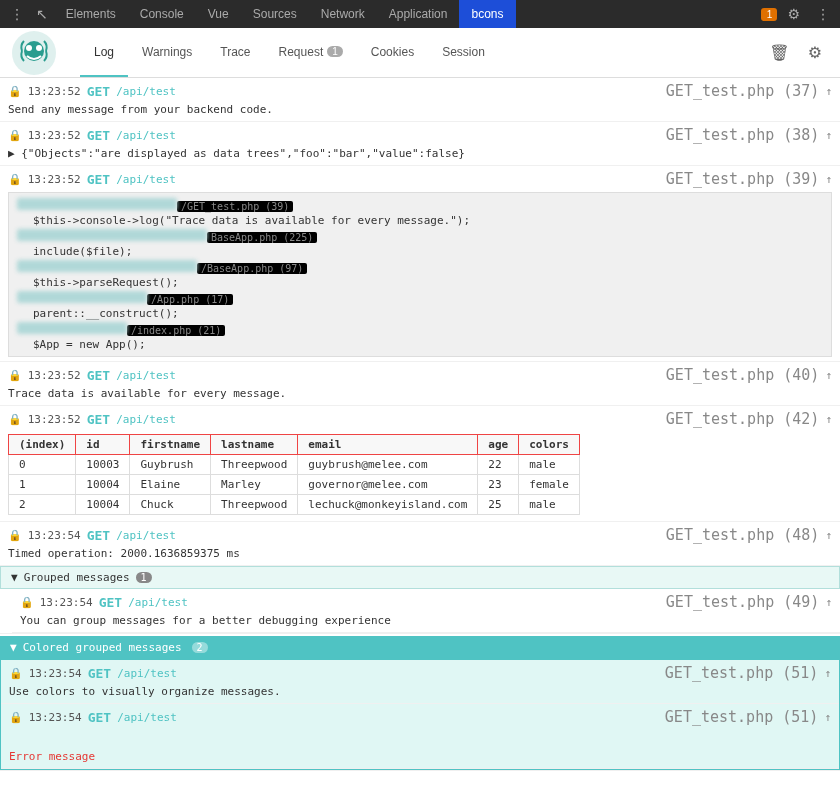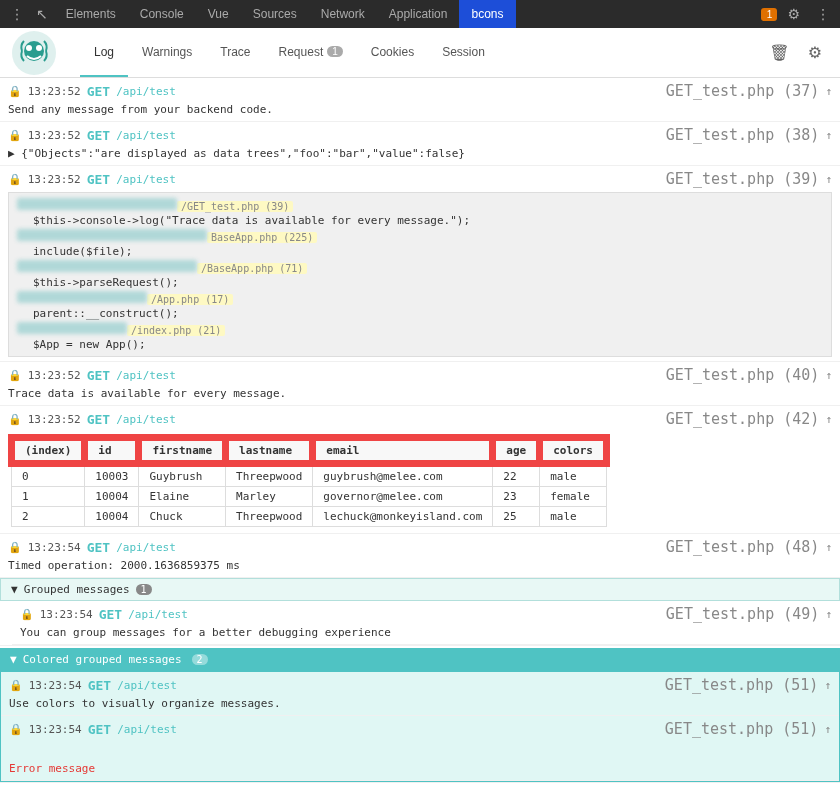--- a/index.html
+++ b/index.html
@@ -199,21 +199,21 @@
       font-size: 11px;
       color: #333;
     }
     .trace-line {
       display: flex;
       align-items: baseline;
       padding: 1px 0;
     }
     .trace-file-link {
       color: #888;
-      background: #fef9c3;
+      background: #000000;
       padding: 0 4px;
       border-radius: 2px;
       margin-right: 17px;
       font-size: 10px;
       white-space: nowrap;
       text-align: right;
     }
     .trace-code {
       color: #333;
       font-size: 11px;
@@ -224,21 +224,21 @@
       overflow-x: auto;
       margin: 4px 0;
     }
     .data-table {
       border-collapse: collapse;
       font-size: 11px;
       min-width: 500px;
     }
     .data-table th {
       background: #f8f8f8;
-      border: 7px solid #ef4444;
+      border: 1px solid #ef4444;
       padding: 3px 10px;
       text-align: left;
       font-weight: 600;
       color: #333;
     }
     .data-table td {
       border: 1px solid #ddd;
       padding: 3px 10px;
       color: #333;
     }
@@ -401,21 +401,21 @@
           </div>
           <div class="trace-line">
             <span class="blurred-block" style="width:190px;"></span>
             <span class="trace-file-link">BaseApp.php (225)</span>
           </div>
           <div class="trace-line" style="padding-left:16px;">
             <span class="trace-code">include($file);</span>
           </div>
           <div class="trace-line">
             <span class="blurred-block" style="width:180px;"></span>
-            <span class="trace-file-link">/BaseApp.php (71)</span>
+            <span class="trace-file-link">/BaseApp.php (97)</span>
           </div>
           <div class="trace-line" style="padding-left:16px;">
             <span class="trace-code">$this-&gt;parseRequest();</span>
           </div>
           <div class="trace-line">
             <span class="blurred-block" style="width:130px;"></span>
             <span class="trace-file-link">/App.php (17)</span>
           </div>
           <div class="trace-line" style="padding-left:16px;">
             <span class="trace-code">parent::__construct();</span>

